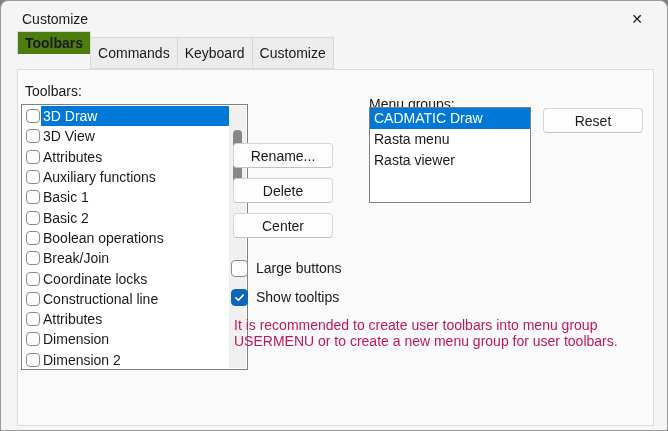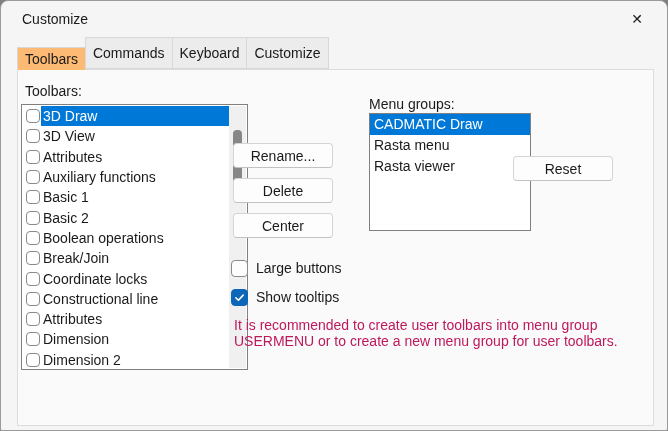--- a/index.html
+++ b/index.html
@@ -17,50 +17,50 @@
 
   
   .tab-pane{position:absolute;left:16px;top:68px;width:637px;height:357px;
     background:#fafafa;border:1px solid #dcdcdc;}
 
   
   .tabs{position:absolute;left:16px;top:46px;height:23px;display:flex;align-items:flex-end;z-index:3;}
   .tab{height:32px;margin-bottom:1px;padding:0 7px;display:flex;align-items:center;
     background:#ececec;border:1px solid #d8d8d8;font-size:14px;color:#1a1a1a;margin-left:-1px;}
   .tab:first-child{margin-left:0;}
-  .tab.active{height:23px;margin-bottom:0;background:#fdba74;border-bottom:none;
-    position:relative;z-index:4;}
+  .tab.active{height:23px;margin-bottom:16px;background:#4d7c0f;border-bottom:none;
+    position:relative;z-index:4;font-weight:bold;}
 
   .label{position:absolute;font-size:14px;color:#1a1a1a;}
 
   
   .listbox{position:absolute;background:#ffffff;border:1px solid #808080;z-index:2;}
   #toolbar-list{left:20px;top:103px;width:227px;height:266px;}
   #toolbar-rows{position:absolute;left:1px;top:1px;bottom:1px;right:18px;}
   .lrow{height:20.3px;display:flex;align-items:center;padding-left:3px;font-size:14px;color:#1a1a1a;}
   .cb{width:14px;height:14px;border:1px solid #898989;border-radius:4px;background:#fff;flex:none;}
   .lrow .lbl{flex:1;height:100%;display:flex;align-items:center;padding-left:2px;margin-left:1px;}
   .lrow .lbl.sel{background:var(--sel,#0078d7);color:#fff;}
 
   .scrollbar{position:absolute;top:1px;bottom:1px;right:1px;width:17px;background:#f0f0f0;}
   .scroll-thumb{position:absolute;left:4px;width:9px;top:24px;height:65px;background:#878787;border-radius:4px;}
 
-  #menu-list{left:368px;top:112px;width:162px;height:118px;}
+  #menu-list{left:368px;top:106px;width:162px;height:96px;}
   .mrow{height:21px;line-height:21px;padding:0 4px;font-size:14px;color:#1a1a1a;white-space:nowrap;}
   .mrow.sel{background:var(--sel,#0078d7);color:#fff;}
 
   
   .btn{position:absolute;width:100px;height:25px;background:#fdfdfd;
     border:1px solid #d5d5d5;border-bottom-color:#c2c2c2;border-radius:4px;
     font-size:14px;color:#1a1a1a;display:flex;align-items:center;justify-content:center;z-index:2;}
   #btn-new{left:232px;top:107px;}
   #btn-rename{left:232px;top:142px;}
   #btn-delete{left:232px;top:177px;}
   #btn-center{left:232px;top:212px;}
-  #btn-reset{left:512px;top:107px;margin-top:48px;}
+  #btn-reset{left:542px;top:107px;}
 
   
   .option-row{position:absolute;left:230px;height:20px;display:flex;align-items:center;gap:8px;
     font-size:14px;color:#1a1a1a;z-index:2;}
   .opt-box{width:17px;height:17px;border:1px solid #8a8a8a;border-radius:4px;background:#fdfdfd;
     flex:none;display:flex;align-items:center;justify-content:center;}
   .opt-box.checked{background:var(--chk,#0e66b8);border-color:var(--chk,#0e66b8);}
 
   .info{position:absolute;left:233px;top:316px;width:410px;font-size:14px;line-height:16px;color:#be185d;z-index:2;}
 </style>

